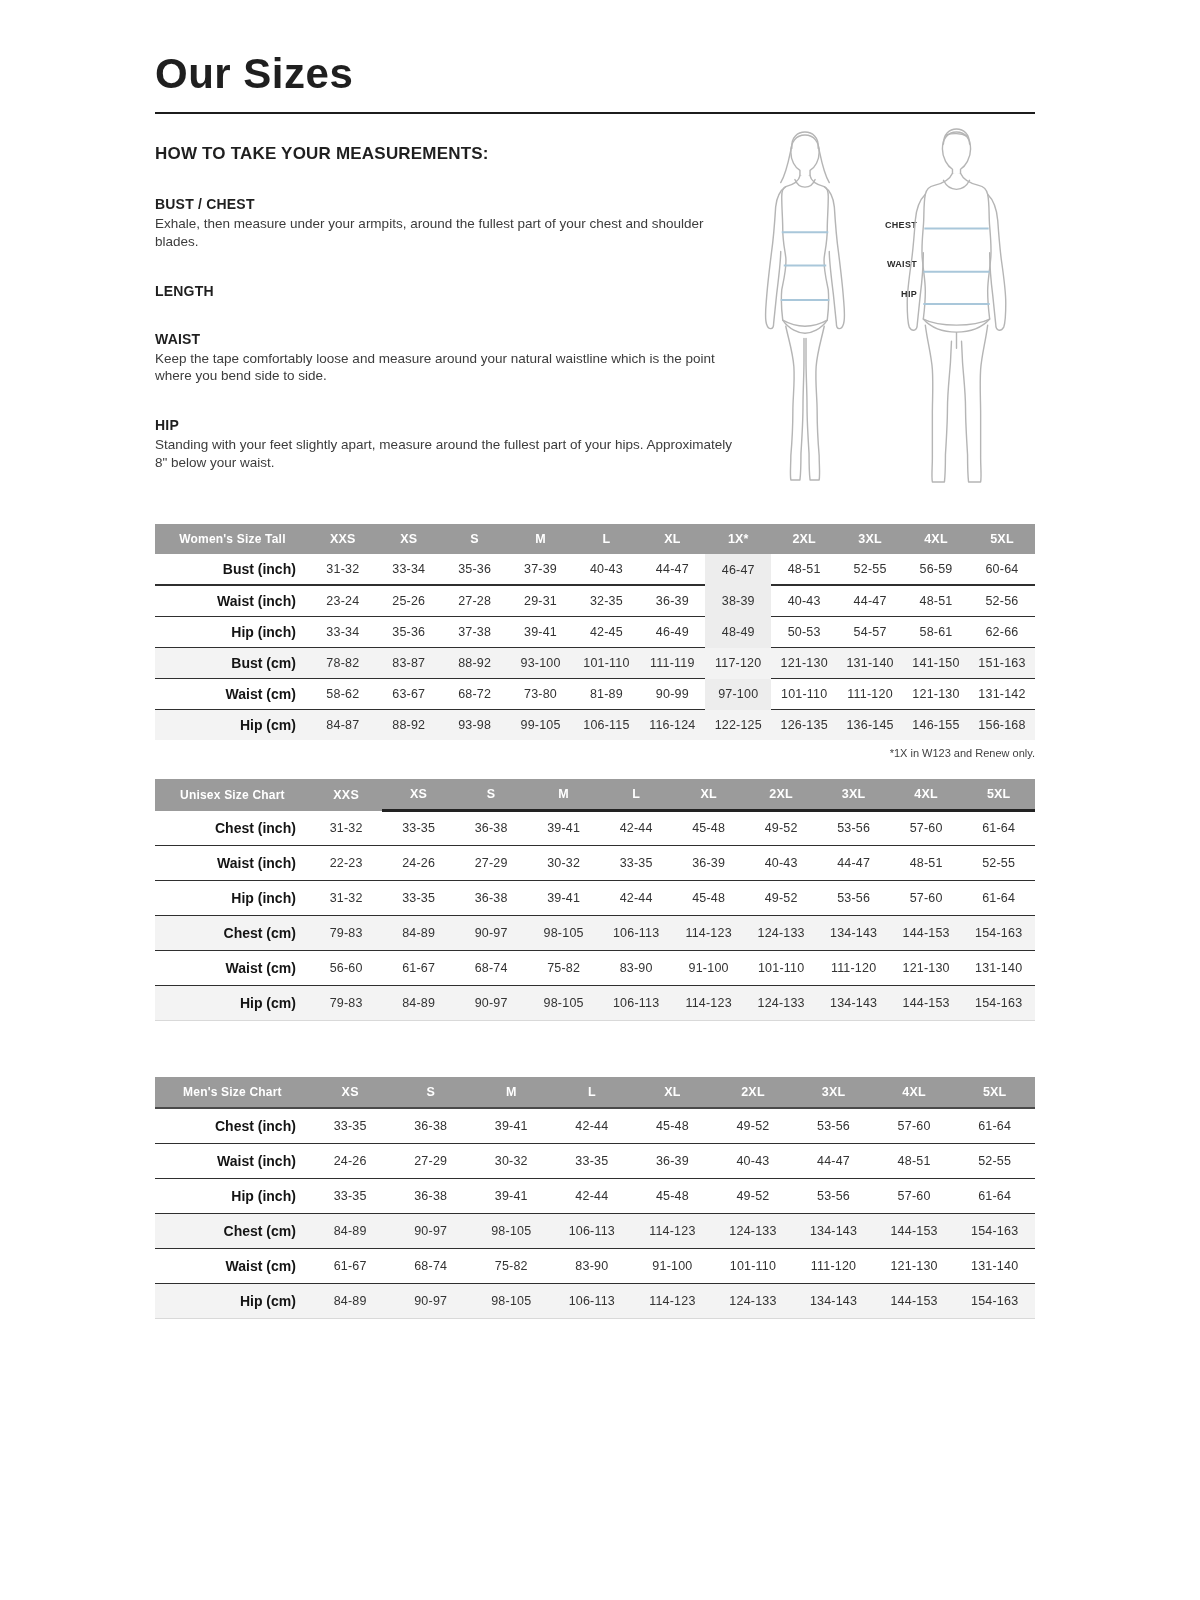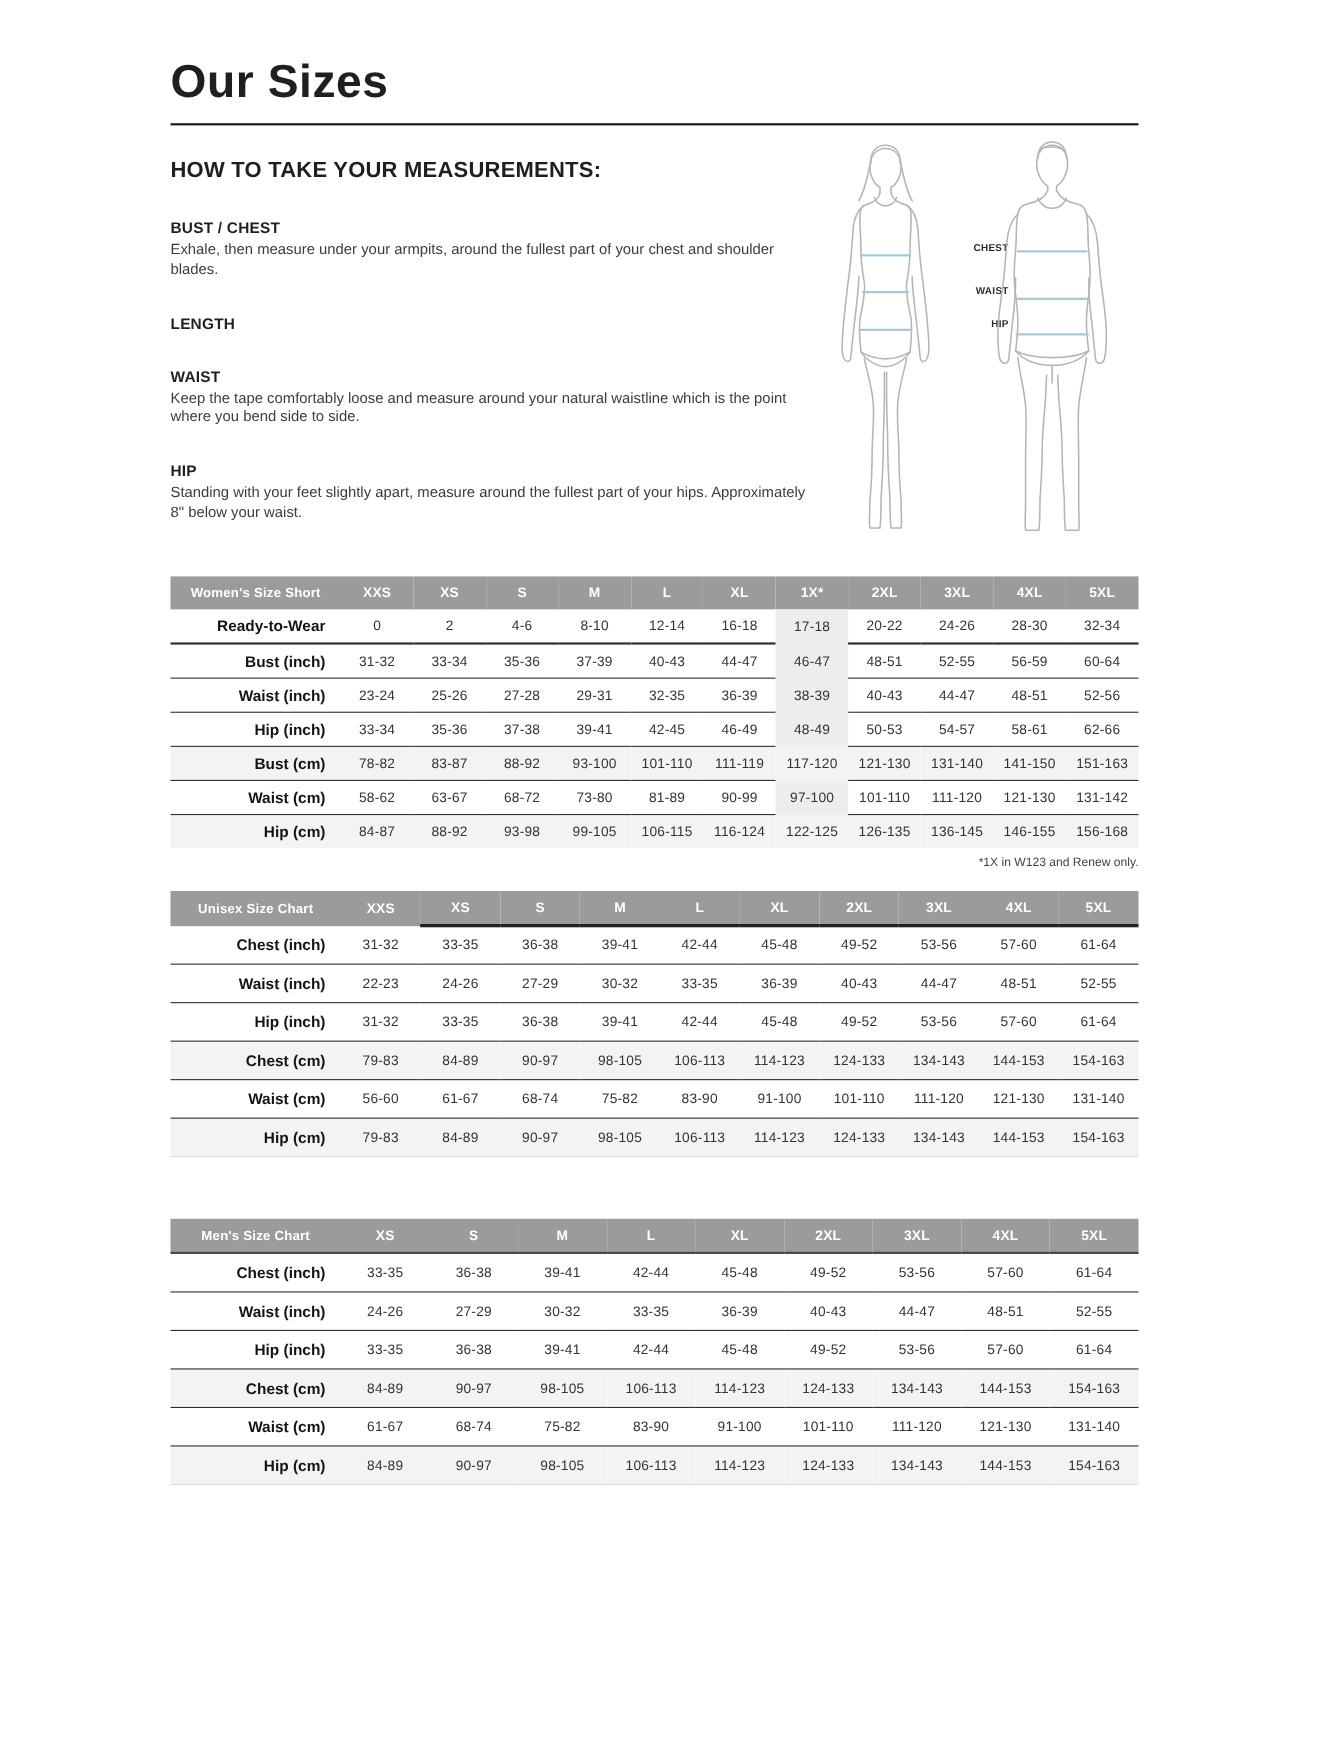--- a/index.html
+++ b/index.html
@@ -11,21 +11,21 @@
   }
   .page { width:880px; margin-left:155px; padding-top:50px; }
 
   h1.page-title {
     font-size:42px; font-weight:800; color:#1f1f1f; letter-spacing:.5px;
   }
   .title-rule { border:0; border-top:2px solid #1c1c1c; margin-top:14px; }
 
   .intro { position:relative; min-height:376px; }
   .howto {
-    margin-top:30px; font-size:20px; font-weight:800; color:#1f1f1f; letter-spacing:.2px;
+    margin-top:30px; font-size:17px; font-weight:800; color:#1f1f1f; letter-spacing:.2px;
   }
   .intro-text { width:590px; }
   .m-section { margin-top:32px; }
   .m-heading { font-size:14px; font-weight:800; color:#1f1f1f; letter-spacing:.2px; }
   .m-body { margin-top:3px; font-size:13.5px; line-height:1.32; color:#3c3c3c; }
 
   
   .figures { position:absolute; left:598px; top:-16px; width:285px; height:362px; }
   .fig { position:absolute; top:0; }
   .fig.woman { left:0; width:104px; height:356px; }
@@ -169,49 +169,35 @@
           <col>
           <col>
           <col>
           <col>
           <col>
           <col>
           <col>
         </colgroup>
         <thead>
           <tr>
-            <th class="tbl-title">Women's Size Short</th>
+            <th class="tbl-title">Women's Size Tall</th>
             <th>XXS</th>
             <th>XS</th>
             <th>S</th>
             <th>M</th>
             <th>L</th>
             <th>XL</th>
             <th>1X*</th>
             <th>2XL</th>
             <th>3XL</th>
             <th>4XL</th>
             <th>5XL</th>
           </tr>
         </thead>
         <tbody>
-          <tr>
-            <th>Ready-to-Wear</th>
-            <td>0</td>
-            <td>2</td>
-            <td>4-6</td>
-            <td>8-10</td>
-            <td>12-14</td>
-            <td>16-18</td>
-            <td class="hl">17-18</td>
-            <td>20-22</td>
-            <td>24-26</td>
-            <td>28-30</td>
-            <td>32-34</td>
-          </tr>
           <tr>
             <th>Bust (inch)</th>
             <td>31-32</td>
             <td>33-34</td>
             <td>35-36</td>
             <td>37-39</td>
             <td>40-43</td>
             <td>44-47</td>
             <td class="hl">46-47</td>
             <td>48-51</td>

